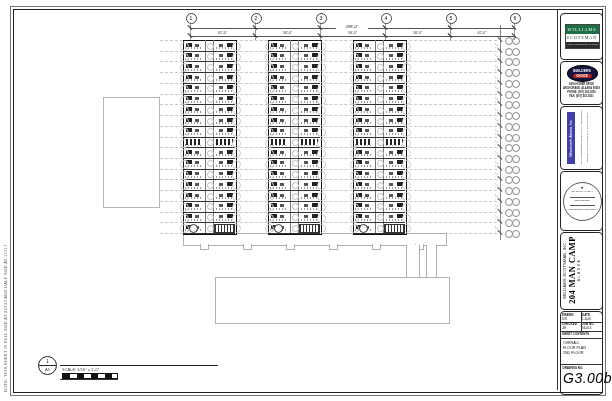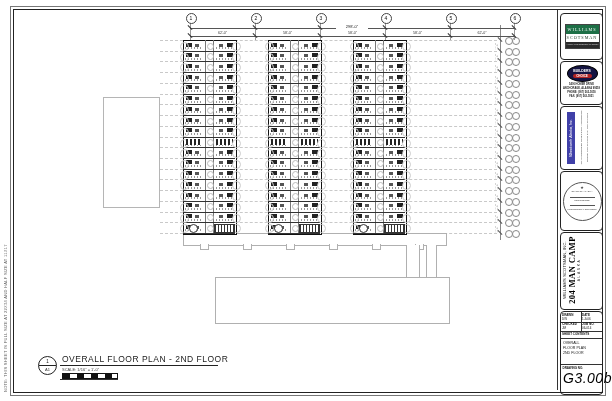--- a/index.html
+++ b/index.html
@@ -505,21 +505,20 @@
       <div class="abs" style="left: 386px; top: 138.5px; width: 16px; height: 6px; background: repeating-linear-gradient(90deg, rgb(34, 34, 34) 0px, rgb(34, 34, 34) 2px, rgb(255, 255, 255) 2px, rgb(255, 255, 255) 4px);"></div>
       <div class="abs" style="left: 359px; top: 224.3px; width: 7px; height: 7px; border: 1px solid rgb(51, 51, 51); border-radius: 50%; background: rgb(255, 255, 255);"></div>
       <div class="abs" style="left: 384px; top: 224.3px; width: 19px; height: 6.7px; background: repeating-linear-gradient(90deg, rgb(51, 51, 51) 0px, rgb(51, 51, 51) 1px, rgb(255, 255, 255) 1px, rgb(255, 255, 255) 3px); border: 0.8px solid rgb(51, 51, 51);"></div>
     </div>
 
   <div class="abs" style="left:38px;top:356px;width:17px;height:17px;border:1.2px solid #222;border-radius:50%;">
     <div class="abs" style="left:0;top:8px;width:17px;border-top:1px solid #222;"></div>
     <div class="abs tt" style="left:0;top:1.5px;width:17px;text-align:center;font-size:4.5px;">1</div>
     <div class="abs tt" style="left:0;top:10px;width:17px;text-align:center;font-size:4px;color:#333;">A1</div>
   </div>
-  <div class="abs tt" style="left:62px;top:354px;font-size:8.5px;letter-spacing:.5px;color:#1a1a1a;">OVERALL FLOOR PLAN - 2ND FLOOR</div>
   <div class="abs" style="left:60px;top:365px;width:158px;border-top:1px solid #222;"></div>
   <div class="abs tt" style="left:62px;top:367px;font-size:4px;color:#444;">SCALE: 1/16" = 1'-0"</div>
   <div class="abs" style="left:62px;top:373px;width:54px;height:4px;border:1px solid #111;
               background:repeating-linear-gradient(90deg,#111 0 7px,#fff 7px 14px);"></div>
   <div class="abs" style="left:60px;top:379px;width:58px;border-top:.8px solid #333;"></div>
 
   <div class="abs" style="left:560px;top:13px;width:41px;height:45px;border:1px solid #222;border-radius:4px;">
     <div class="abs" style="left:3.5px;top:10px;width:33px;height:23px;border:.8px solid #444;">
       <div class="abs" style="left:0;top:0;width:33px;height:9px;background:#1d6f46;color:#fff;
                   font-family:'Liberation Serif',serif;font-size:4.2px;letter-spacing:1px;

